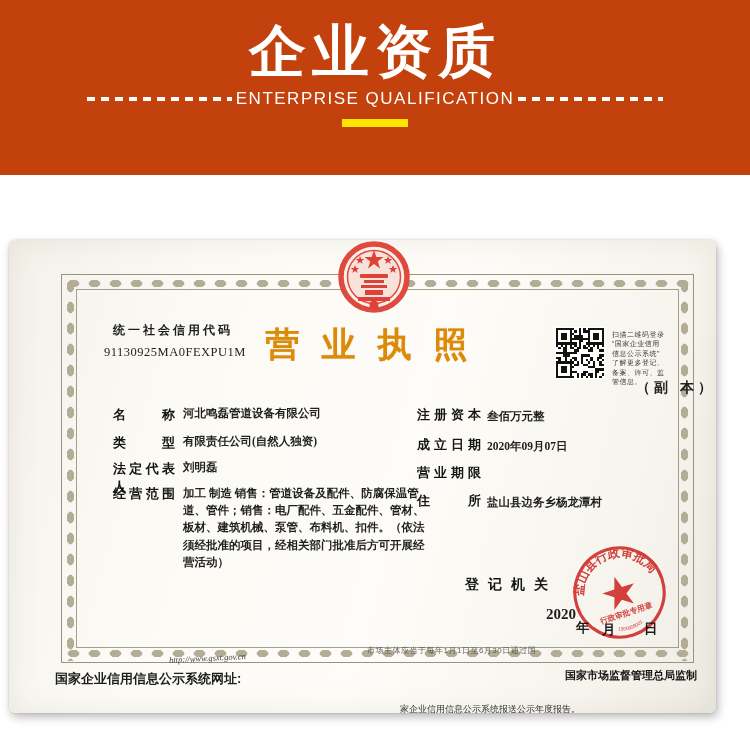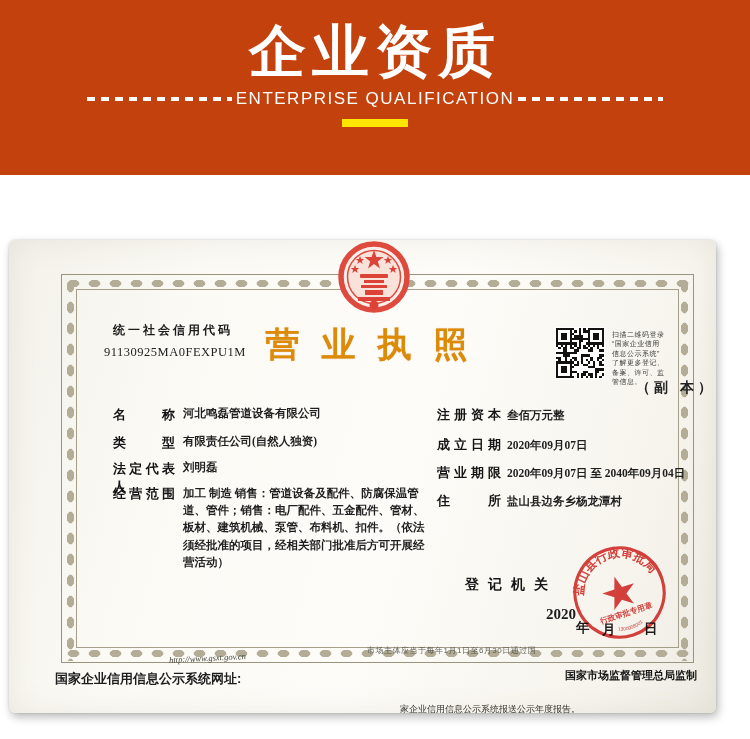--- a/index.html
+++ b/index.html
@@ -79,21 +79,21 @@
   
   .qr{left:546px;top:87px;width:50px;height:52px;background:#fff;
     display:grid;grid-template-columns:repeat(21,1fr);grid-template-rows:repeat(21,1fr);padding:1px;box-sizing:border-box;}
   .qr div{position:static;}
   .qr .on{background:#14120f;}
   .qr-caption{left:603px;top:90px;width:62px;font-size:7px;line-height:9.4px;color:#3a3a3a;letter-spacing:.5px;}
   .qr-caption span{position:static;display:block;}
 
   
   .lrow{left:104px;display:flex;align-items:flex-start;}
-  .rrow{left:428px;display:flex;align-items:center;}
+  .rrow{left:408px;display:flex;align-items:flex-end;}
   .flabel{
     position:static;flex:none;width:62px;margin-right:8px;
     font-size:13px;font-weight:bold;color:#151515;
     text-align:justify;text-align-last:justify;text-justify:inter-character;
   }
   .rrow .flabel{width:64px;margin-right:6px;}
   .fvalue{
     position:static;font-size:11.5px;color:#1f1f1f;
     font-family:"Liberation Serif","DejaVu Serif",serif;font-weight:600;
   }
@@ -633,21 +633,20 @@
   <div class="rrow" style="top:166px">
     <span class="flabel">注册资本</span>
     <span class="fvalue">叁佰万元整</span>
   </div>
   <div class="rrow" style="top:196px">
     <span class="flabel">成立日期</span>
     <span class="fvalue">2020年09月07日</span>
   </div>
   <div class="rrow" style="top:224px">
     <span class="flabel">营业期限</span>
-    <span class="fvalue">2020年09月07日 至 2040年09月04日</span>
   </div>
   <div class="rrow" style="top:252px">
     <span class="flabel">住所</span>
     <span class="fvalue">盐山县边务乡杨龙潭村</span>
   </div>
 
   <div class="registrar">登记机关</div>
   <span class="dt dt-year">2020</span>
   <span class="dt dt-y">年</span>
   <span class="dt dt-m">月</span>

